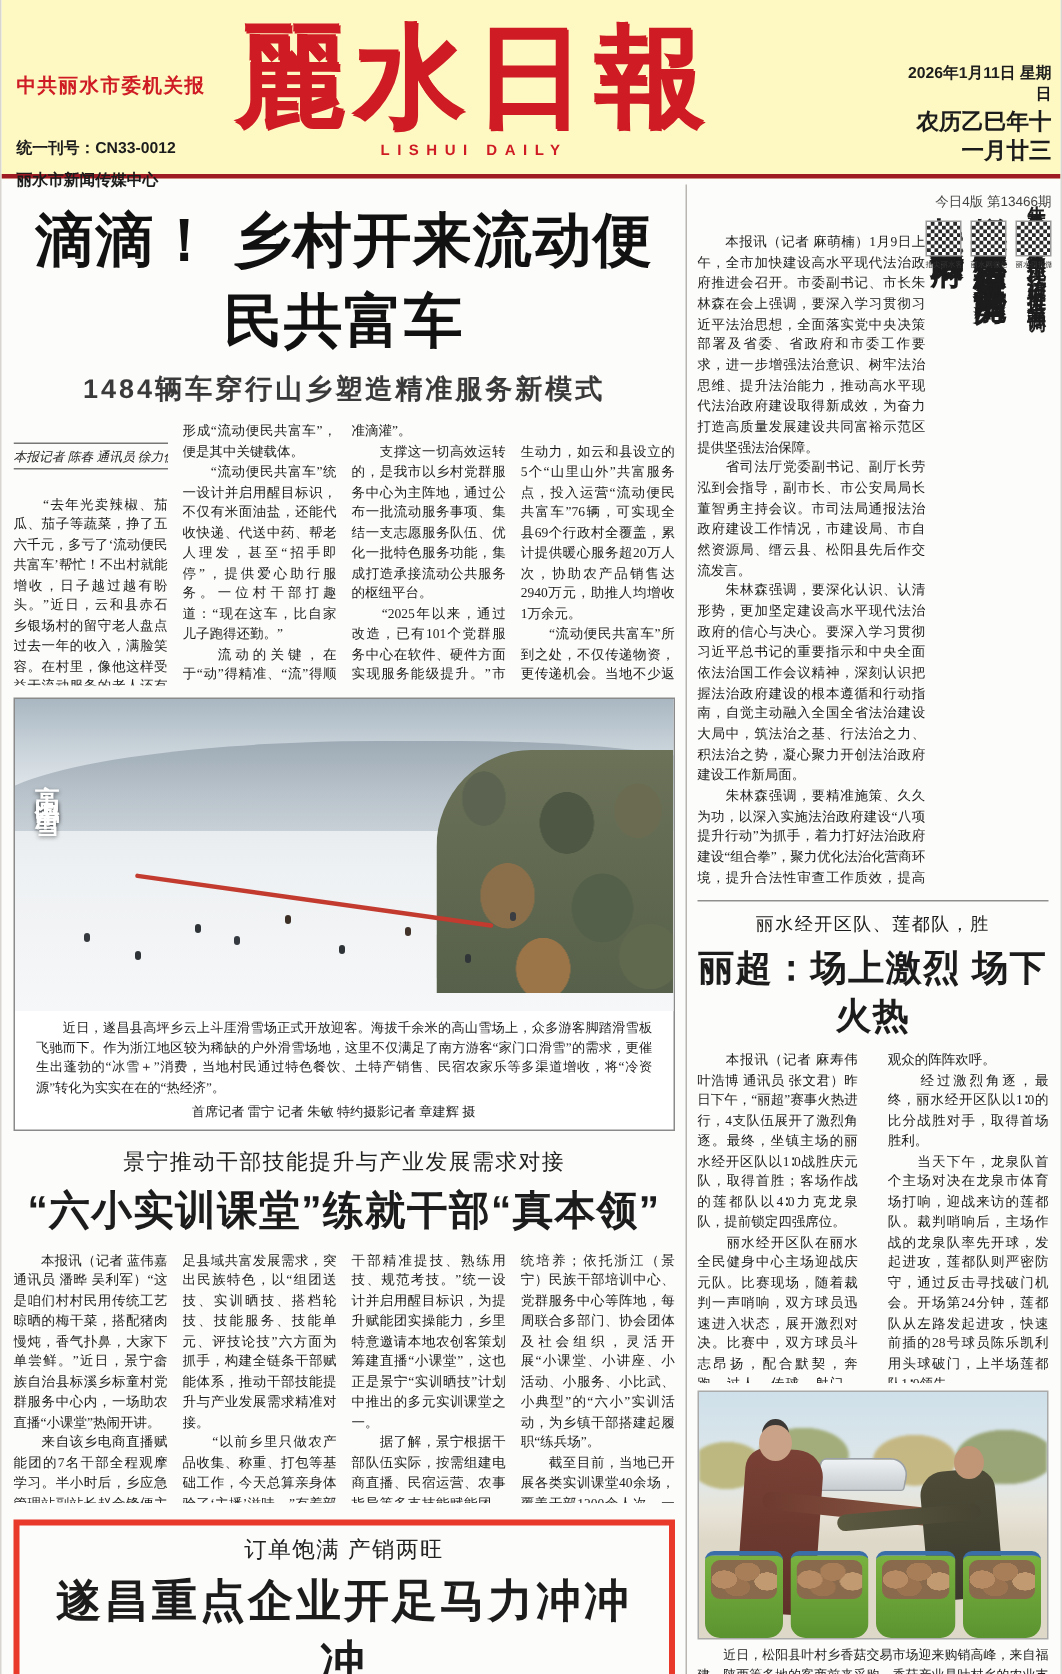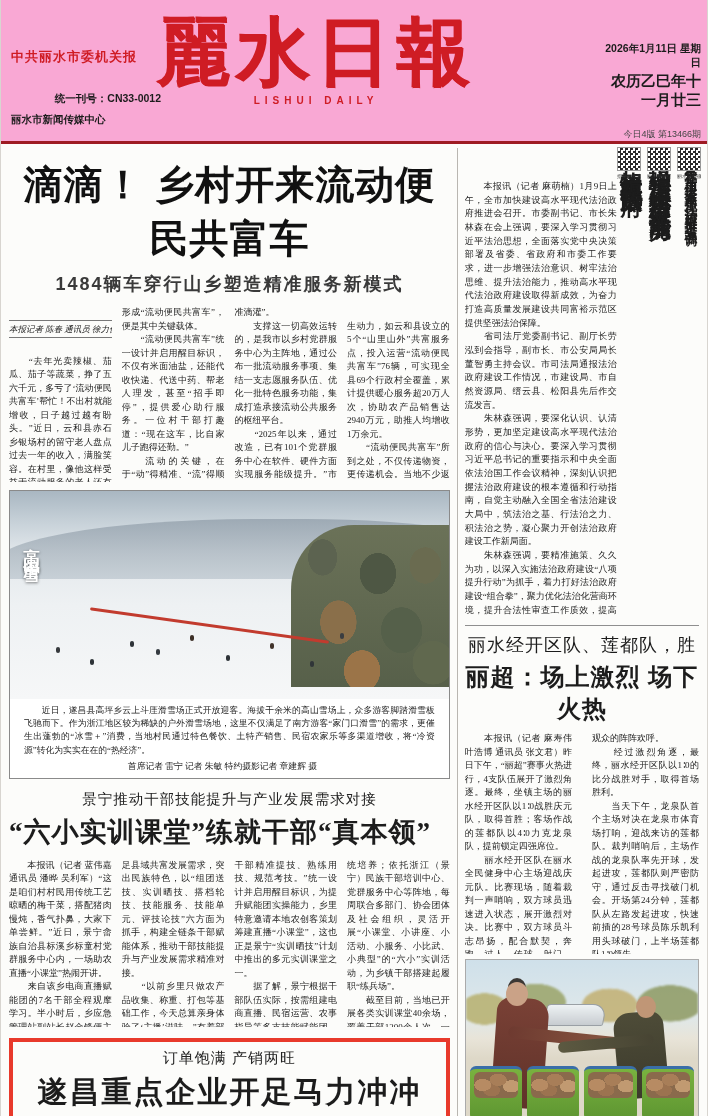--- a/index.html
+++ b/index.html
@@ -1,25 +1,25 @@
 <!DOCTYPE html>
 <html><head>
 <meta charset="utf-8">
 <style>
   * { margin:0; padding:0; box-sizing:border-box; }
   html,body { width:708px; height:1116px; overflow:hidden; background:#fcfcfa; }
   body { font-family:"Liberation Serif", serif; color:#1c1c1c; position:relative;
          border-left:1px solid #d8d5d0; border-right:1px solid #d8d5d0; }
 
   
-  .masthead { position:relative; height:144px; border-bottom:3px solid #9e1b23; background:#f9a8d4; }
+  .masthead { position:relative; height:119px; border-bottom:3px solid #9e1b23; background:#fef9c3; }
   .mh-left { position:absolute; left:10px; top:48px; width:150px; }
   .mh-agency { color:#cf1c24; font-weight:bold; font-size:13px; font-family:"Liberation Sans",sans-serif; letter-spacing:1px; }
   .mh-issn, .mh-pub { font-size:10.5px; font-weight:bold; margin-top:7px; font-family:"Liberation Sans",sans-serif; }
-  .mh-issn { margin-top:26px;text-align:right; }
+  .mh-issn { margin-top:26px; }
   .mh-title { position:absolute; left:150px; top:6px; width:330px; text-align:center; }
   .mh-title-zh { color:#cf1c24; font-size:74px; font-weight:900; letter-spacing:6px; line-height:1.25;
                  font-family:"Liberation Serif",serif; text-shadow:1px 1px 0 #cf1c24; }
   .mh-title-en { color:#cf1c24; font-size:10px; font-weight:bold; letter-spacing:5px; margin-top:-4px;
                  font-family:"Liberation Sans",sans-serif; }
   .mh-right { position:absolute; right:6px; top:42px; width:104px; text-align:right; font-family:"Liberation Sans",sans-serif; }
   .mh-date1 { font-size:10.5px; font-weight:bold; }
   .mh-date2 { font-size:15px; font-weight:bold; margin-top:2px; }
   .mh-date3 { font-size:9px; color:#444; margin-top:18px; }
   .qr-row { display:flex; gap:6px; justify-content:flex-end; margin-top:6px; }
@@ -67,21 +67,21 @@
                           -40px 18px 0 #2e3338, -74px 6px 0 #36393d, 180px 20px 0 #303538, 210px -8px 0 #3a3d41; }
   .p1-label { position:absolute; left:10px; top:44px; writing-mode:vertical-rl; color:#fff; font-weight:bold;
               font-size:17px; letter-spacing:6px; font-family:"Liberation Sans",sans-serif;
               text-shadow:0 1px 3px rgba(0,0,0,.55); }
   .photo-caption { padding:5px 14px 4px 14px; font-size:8.8px; line-height:1.5; text-align:justify; white-space:pre-line; }
   .photo-credit { text-align:center; font-size:8.8px; padding:0 14px 5px 0; color:#222; }
 
   
   .training { margin-top:11px; }
   .kicker { text-align:center; font-size:14.5px; font-family:"Liberation Sans",sans-serif; color:#222; letter-spacing:1px; }
-  .training-head { font-family:Liberation Serif, serif; font-weight:900; font-size:27px;
+  .training-head { text-align:center; font-family:Liberation Sans, sans-serif; font-weight:900; font-size:27px;
                    letter-spacing:1px; margin:5px 0 9px 0; }
   .training .cols4 { height:168px; }
 
   
   .redbox { margin-top:11px; border:4px solid #e8392b; padding:7px 9px 0 9px; height:196px; overflow:hidden; }
   .redbox .kicker { font-size:15px; }
   .redbox-head { text-align:center; font-family:"Liberation Sans",sans-serif; font-weight:900; font-size:30px;
                  letter-spacing:2px; margin:4px 0 8px 0; }
 
   
@@ -90,21 +90,21 @@
   .law-heads { flex:1; display:flex; justify-content:flex-end; }
   .law-vert { writing-mode:vertical-rl; height:100%; padding-top:4px; }
   .law-kicker { font-size:12.5px; font-weight:bold; font-family:"Liberation Sans",sans-serif;
                 letter-spacing:3px; margin-left:8px; }
   .law-headline { font-family:"Liberation Sans",sans-serif; font-weight:900; font-size:22px;
                   letter-spacing:2px; line-height:1.3; white-space:pre-line; }
 
   .rdivider { border-top:1px solid #8f8f8f; margin:9px 0 7px 0; }
 
   
-  .league-kicker { text-align:center; font-size:18px; font-family:"Liberation Sans",sans-serif; letter-spacing:1px; }
+  .league-kicker { text-align:center; font-size:12px; font-family:"Liberation Sans",sans-serif; letter-spacing:1px; }
   .league-head { text-align:center; font-family:"Liberation Sans",sans-serif; font-weight:900; font-size:24px;
                  letter-spacing:1px; margin:4px 0 7px 0; }
   .cols2 { display:flex; gap:20px; height:222px; overflow:hidden; }
   .cols2 .col { flex:1; font-size:9px; line-height:1.5; text-align:justify; white-space:pre-line; overflow:hidden; }
 
   
   .photo2 { position:relative; height:166px; margin-top:5px; overflow:hidden; border:1px solid #aaa;
             background:linear-gradient(180deg,#cfe0ea 0%,#dfe8ea 34%,#e8e4d8 48%,#ded8c8 60%); }
   .p2-foliage { position:absolute; left:0; top:14px; width:100%; height:70px;
                 background:

